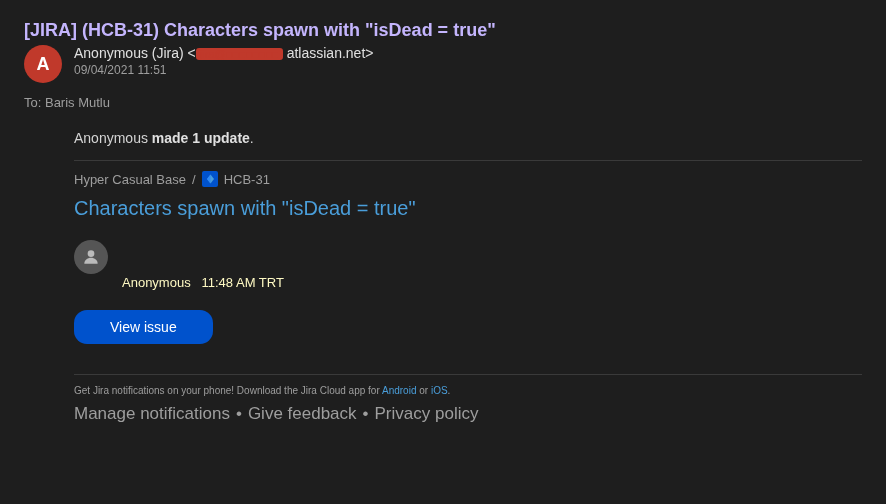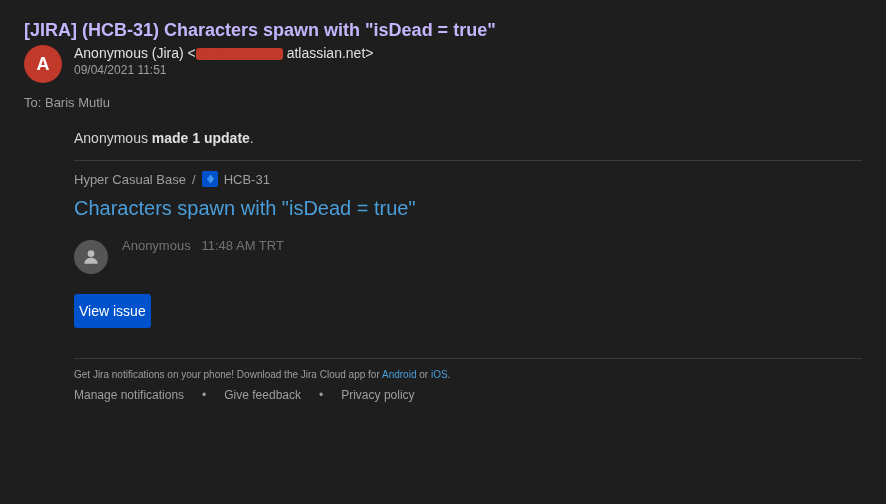--- a/index.html
+++ b/index.html
@@ -146,21 +146,22 @@
     }
 
     .update-info {
       display: flex;
       flex-direction: column;
       gap: 6px;
     }
 
     .update-meta {
       font-size: 13px;
-      color: #737373;
+      color: #fef9c3;
+      margin-top: 37px;
     }
 
     .status-line {
       font-size: 13px;
       color: #d4d4d4;
       display: flex;
       align-items: center;
       gap: 6px;
     }
 
@@ -175,45 +176,45 @@
     }
 
     .status-new {
       color: #d4d4d4;
     }
 
     .view-issue-btn {
       background-color: #0052cc;
       color: #fff;
       border: none;
-      padding: 9px 5px;
+      padding: 9px 36px;
       font-size: 14px;
-      border-radius: 3px;
+      border-radius: 13px;
       cursor: pointer;
       display: inline-block;
       margin-bottom: 20px;
     }
 
     .footer-text {
       font-size: 10px;
       color: #9e9e9e;
       margin-bottom: 8px;
     }
 
     .footer-link {
       color: #4a9eda;
       text-decoration: none;
     }
 
     .footer-links {
-      font-size: 12px;
-      color: #9e9e9e;
-      display: flex;
-      align-items: center;
-      gap: 18px;
+      font-size: 17px;
+      color: #9e9e9e;
+      display: flex;
+      align-items: center;
+      gap: 6px;
     }
 
     .footer-links a {
       color: #9e9e9e;
       text-decoration: none;
     }
 
     .dot-sep {
       color: #9e9e9e;
     }

